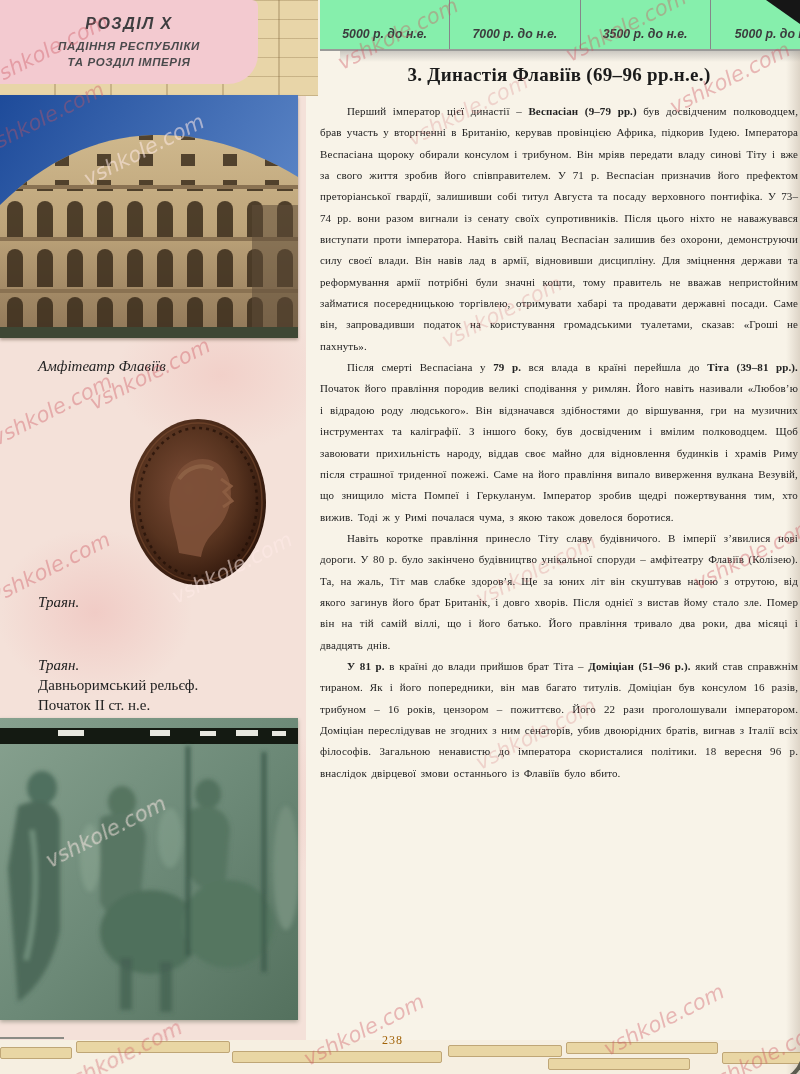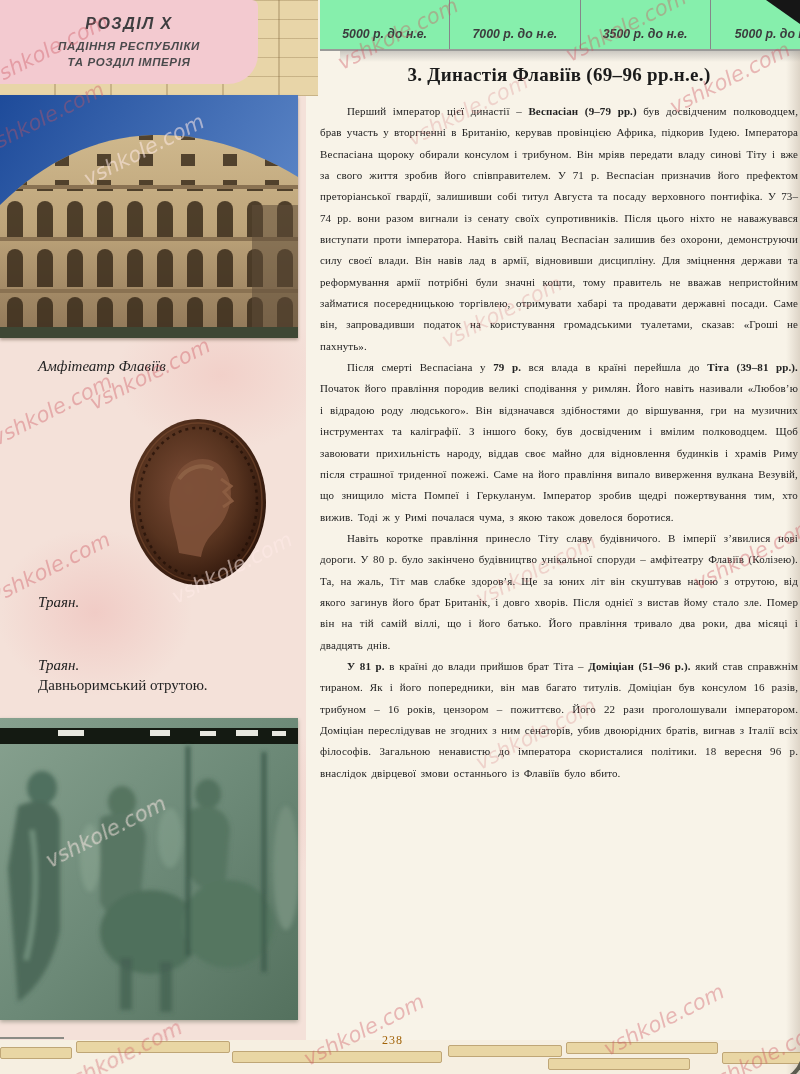--- a/index.html
+++ b/index.html
@@ -163,21 +163,22 @@
       <path d="M94,62 L104,69 L97,75 L105,84 L96,90" stroke="#8d5e43" fill="none" stroke-width="3" opacity="0.9"></path>
       <path d="M52,62 C60,50 76,46 86,52" stroke="#93684a" stroke-width="4" fill="none" opacity="0.7"></path>
     </svg>
   </div>
   <div class="caption cap2 cap-italic">
     <div>Траян.</div>
   </div>
 
   <div class="caption cap3">
     <div class="cap-italic">Траян.</div>
-    <div>Давньоримський отрутою.</div>
+    <div>Давньоримський рельєф.</div>
+    <div>Початок II ст. н.е.</div>
   </div>
 
   <div class="fig fig-relief">
     <svg viewBox="0 0 298 302" preserveAspectRatio="none">
       <defs>
         <linearGradient id="rel" x1="0" y1="0" x2="1" y2="1">
           <stop offset="0" stop-color="#87a18f"></stop>
             <stop offset="0.5" stop-color="#6d8a78"></stop>
             <stop offset="1" stop-color="#54715e"></stop>
         </linearGradient>

